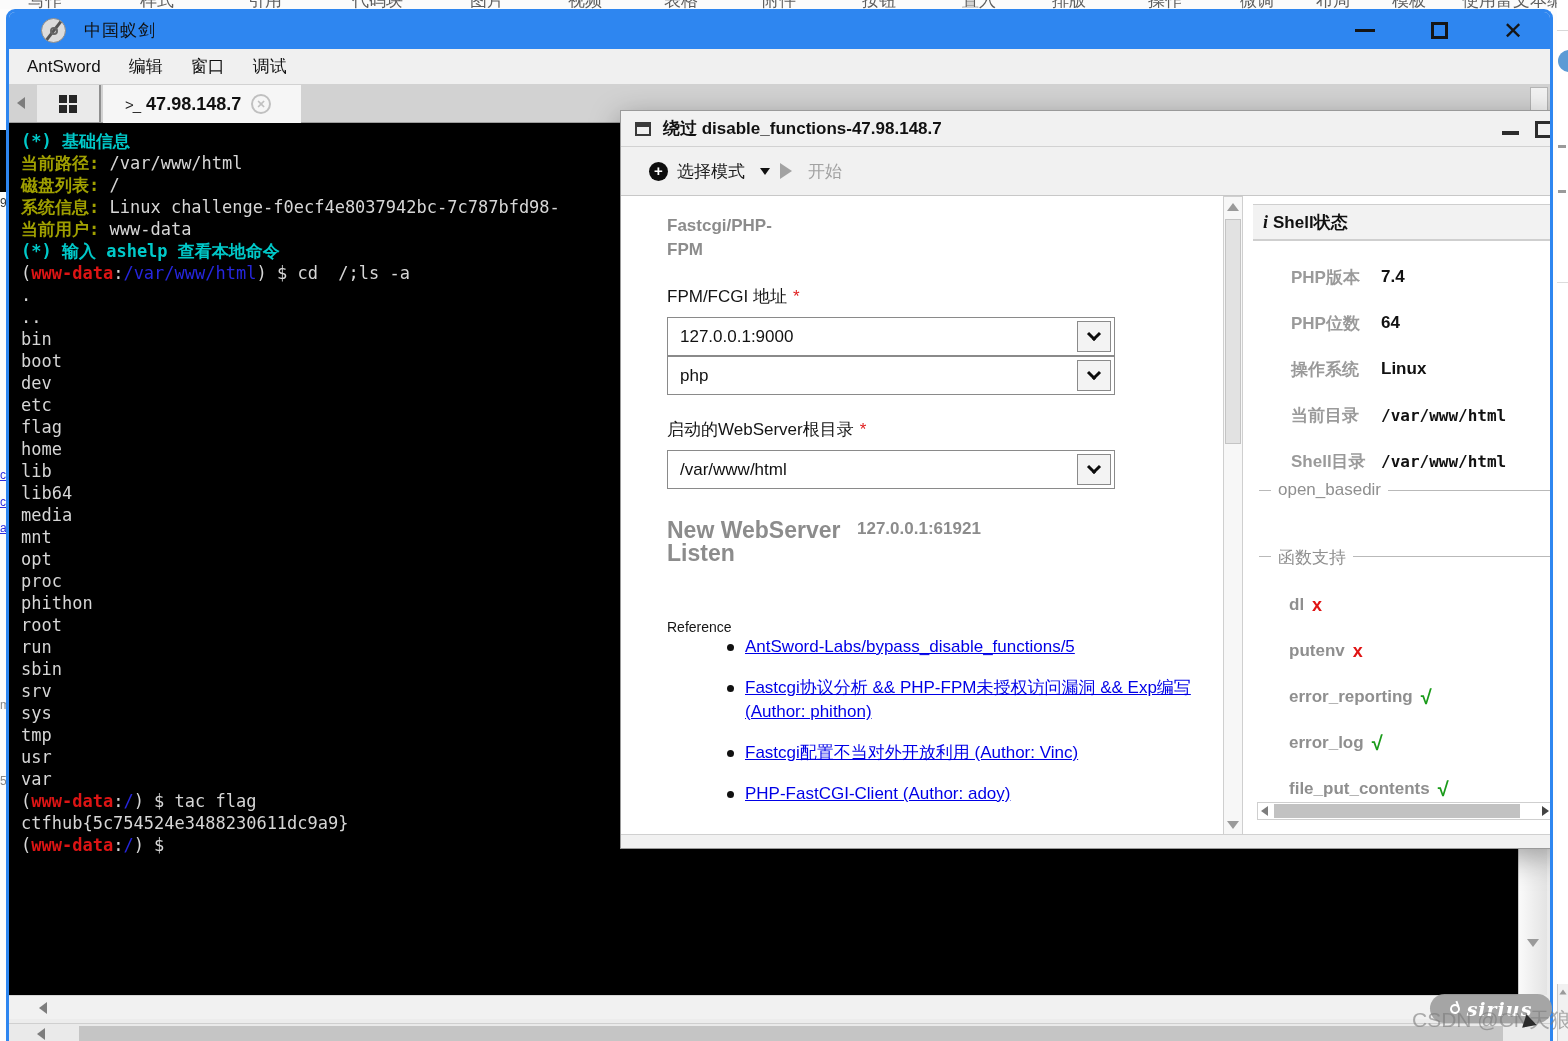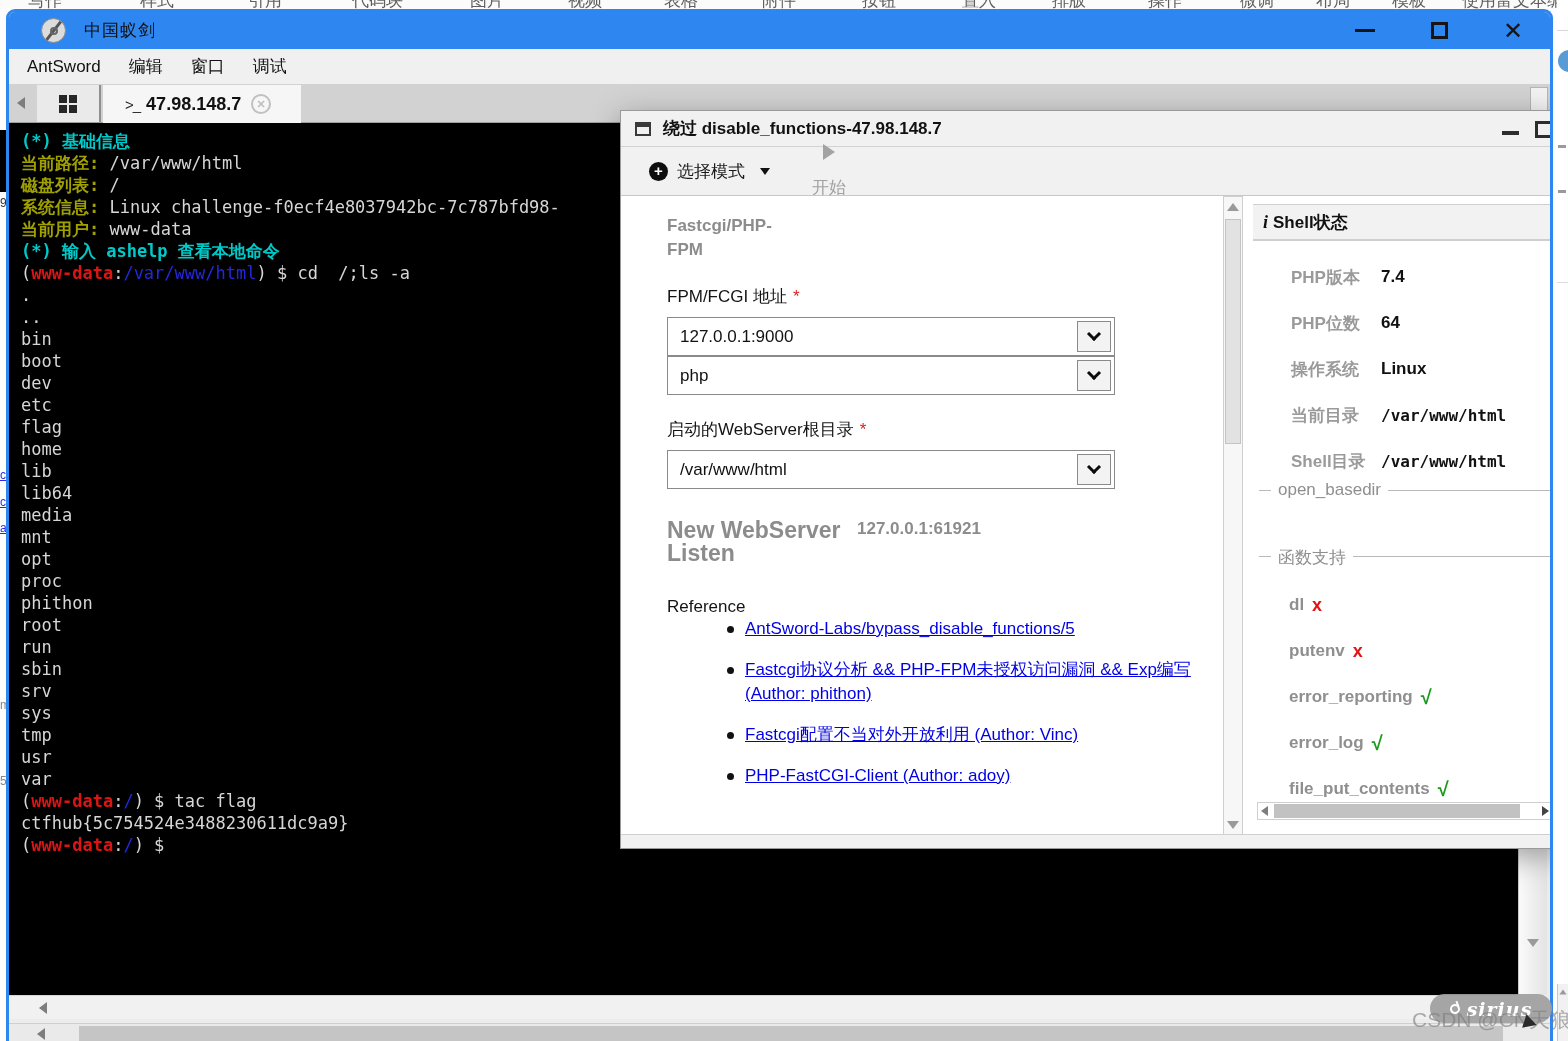--- a/index.html
+++ b/index.html
@@ -98,40 +98,40 @@
   .dlg-max { width:18px; height:17px; border:3px solid #2d2d2d; }
 
   .dlg-toolbar { position:absolute; left:0; top:36px; width:100%; height:49px; background:#f1f1f1;
                  border-bottom:1px solid #c8c8c8; display:flex; align-items:center; padding-left:28px; }
   .mode-btn { display:flex; align-items:center; gap:9px; }
   .plus-circle { width:19px; height:19px; border-radius:50%; background:#0e0e0e; color:#fff;
                  font-size:15px; font-weight:bold; line-height:18px; text-align:center; }
   .mode-btn .lbl { font-size:17px; color:#1a1a1a; }
   .caret { width:0; height:0; border-style:solid; border-width:7px 5px 0 5px;
            border-color:#111 transparent transparent transparent; margin-left:6px; }
-  .start-btn { display:flex; align-items:center; gap:16px; margin-left:42px;flex-direction:column; }
+  .start-btn { display:flex; align-items:center; gap:16px; margin-left:10px; }
   .play { width:0; height:0; border-style:solid; border-width:8px 0 8px 12px;
           border-color:transparent transparent transparent #a2a2a2; }
   .start-btn .lbl { font-size:17px; color:#a2a2a2; }
 
   .dlg-body { position:absolute; left:0; top:85px; width:100%; height:640px; background:#fff; }
   .form-col { position:absolute; left:0; top:0; width:602px; height:100%; padding:18px 0 0 46px; overflow:hidden; }
   .mode-name { width:125px; font-size:17px; font-weight:bold; color:#8c8c8c; line-height:24px; }
   .f-label { margin:23px 0 9px 0; font-size:17px; color:#141414; }
   .req { color:#e02020; margin-left:6px; }
   .combo { position:relative; width:448px; height:39px; background:#fff; border:1px solid #8a8a8a; }
   .combo .val { line-height:37px; padding-left:12px; font-size:17px; color:#111; }
   .combo .btn { position:absolute; right:3px; top:3px; width:34px; height:31px; background:#f3f3f3;
                 border:1px solid #8a8a8a; display:flex; align-items:center; justify-content:center; }
   .chev { width:10px; height:10px; border-right:3px solid #0c0c0c; border-bottom:3px solid #0c0c0c;
           transform:rotate(45deg); margin-top:-5px; }
   .listen-row { display:flex; margin-top:30px; }
   .listen-label { width:190px; font-size:23px; font-weight:bold; color:#8c8c8c; line-height:23px; }
   .listen-value { font-size:17px; font-weight:bold; color:#8c8c8c; }
-  .reference { margin-top:32px; font-size:17px; color:#141414; }
+  .reference { margin-top:54px; font-size:14px; color:#141414; }
   .ref-list { padding-left:78px; list-style:none; }
   .ref-list li { position:relative; margin-bottom:17px; width:480px; line-height:24px; }
   .ref-list li::before { content:""; position:absolute; left:-18px; top:9px; width:7px; height:7px; border-radius:50%; background:#111; }
   .ref-list a { color:#0000e6; text-decoration:underline; font-size:17px; }
 
   .form-vscroll { position:absolute; left:602px; top:0; width:20px; height:100%;
                   background:#f7f7f7; border:1px solid #cfcfcf; }
   .form-vscroll .arr.up { position:absolute; left:3px; top:6px; }
   .form-vscroll .arr.down { position:absolute; left:3px; bottom:6px; }
   .form-vscroll .vthumb { position:absolute; left:1px; top:22px; width:16px; height:225px; background:#e2e2e2; border:1px solid #c4c4c4; }

